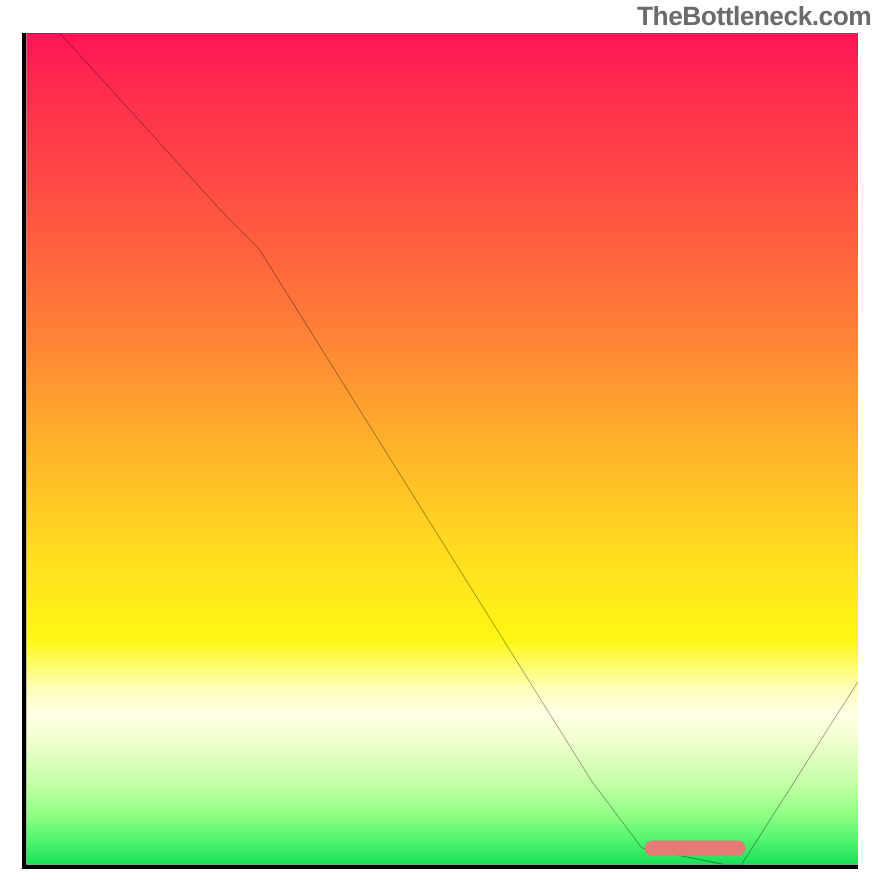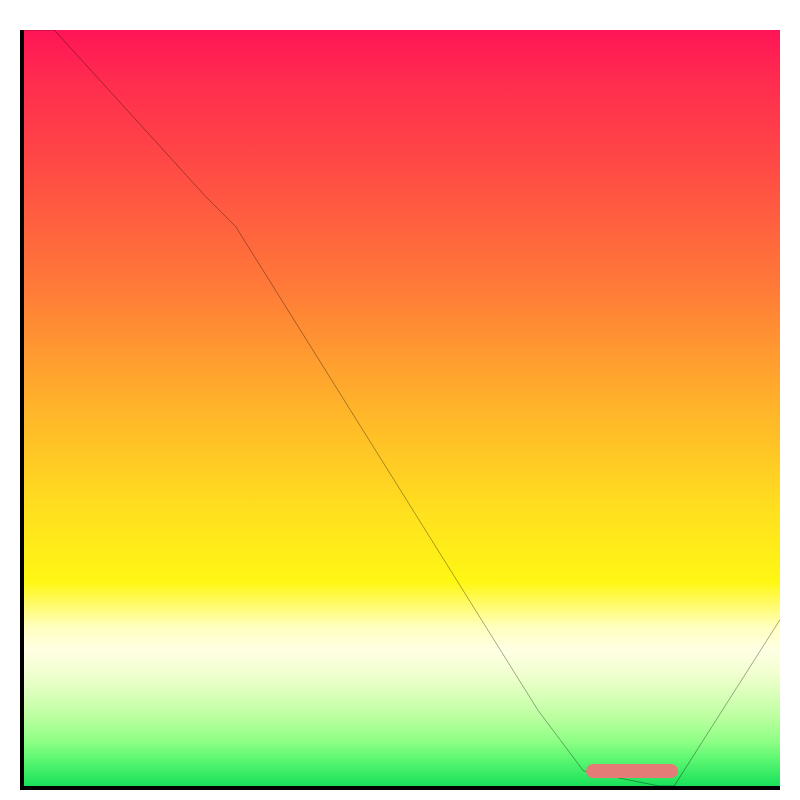--- a/index.html
+++ b/index.html
@@ -69,20 +69,21 @@
     height: 14px;
     border-radius: 7px;
     background: #e57b77;
   }
 </style>
 </head>
 <body>
 
 <div class="wrap">
 
+  <div class="watermark">TheBottleneck.com</div>
 
   <div class="plot">
     <div class="gradient"></div>
 
     <svg class="curve" viewBox="0 0 100 100" preserveAspectRatio="none">
       <path id="curve-path" fill="none" stroke="#000" stroke-width="0.35" vector-effect="non-scaling-stroke" d="M0 0 L4 0 L24 22 L28 26 L68 90 L74 98 L84 100 L86 100 L100 78"></path>
     </svg>
 
     <div id="opt-marker" class="marker" style="left: 562.4px; width: 91.2px; bottom: 7.6px;"></div>
   </div>

